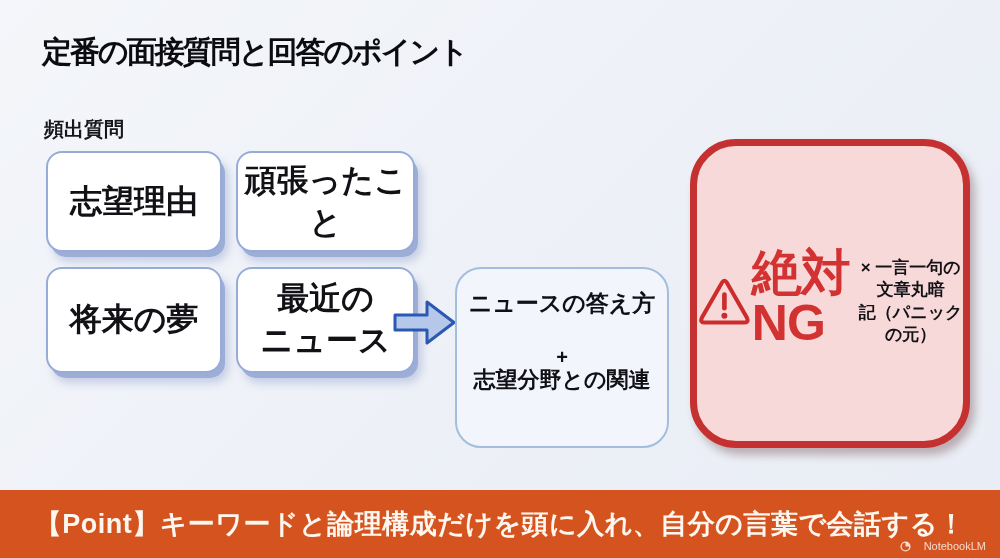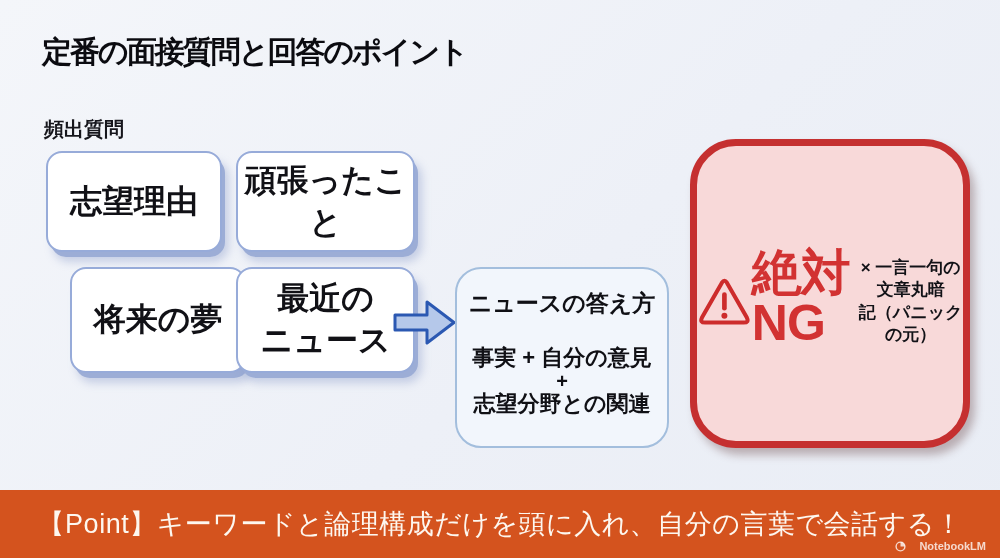--- a/index.html
+++ b/index.html
@@ -47,21 +47,21 @@
   .qcard-label {
     font-size: 32px;
     font-weight: 800;
     color: #111116;
     text-align: center;
     white-space: pre-line;
     line-height: 1.3;
   }
   .qcard.c1 { left: 46px;  top: 151px; width: 176px; height: 101px; }
   .qcard.c2 { left: 236px; top: 151px; width: 179px; height: 101px; }
-  .qcard.c3 { left: 46px;  top: 267px; width: 176px; height: 106px; margin-left: 24px; }
+  .qcard.c3 { left: 46px;  top: 267px; width: 176px; height: 106px; }
   .qcard.c4 { left: 236px; top: 267px; width: 179px; height: 106px; font-family: Liberation Serif, serif; }
 
   .arrow-icon {
     position: absolute;
     left: 392px;
     top: 297px;
     width: 66px;
     height: 51px;
   }
 
@@ -134,35 +134,35 @@
     top: 490px;
     width: 1000px;
     height: 68px;
     background: #d4531e;
     display: flex;
     align-items: center;
     justify-content: center;
   }
   .footer-text {
     font-size: 27px;
-    font-weight: 400;
+    font-weight: 700;
     color: #fdf7ef;
     letter-spacing: 0.5px;
     white-space: nowrap;
   }
   .watermark {
     position: absolute;
     right: 14px;
     bottom: 6px;
     display: flex;
     align-items: center;
     gap: 13px;
     color: rgba(255,255,255,0.78);
     font-size: 11px;
-    font-weight: 700;
+    font-weight: 400;
   }
 </style>
 </head>
 <body>
 
 <div class="slide">
 
   <div class="page-title">定番の面接質問と回答のポイント</div>
 
   <div class="section-label">頻出質問</div>
@@ -181,21 +181,20 @@
 ニュース</span>
   </div>
 
   <svg class="arrow-icon" viewBox="0 0 66 51">
     <polygon points="3,18 35,18 35,5 62,25.5 35,46 35,33 3,33" fill="#b5c8ea" stroke="#2b58b2" stroke-width="3" stroke-linejoin="round"></polygon>
   </svg>
 
   <div class="news-card">
     <div class="news-title">ニュースの答え方</div>
     <div class="news-formula">
-      <div class="news-line">事実 + 自分の意見</div>
       <div class="news-plus">+</div>
       <div class="news-line">志望分野との関連</div>
     </div>
   </div>
 
   <div class="ng-card">
     <svg class="warning-icon" width="88" height="80" viewBox="0 0 88 80">
       <path d="M40 9 Q44 3 48 9 L80 65 Q84 73 75 73 L13 73 Q4 73 8 65 Z" fill="none" stroke="#cd2c2c" stroke-width="6.5" stroke-linejoin="round"></path>
       <line x1="44" y1="28" x2="44" y2="50" stroke="#cd2c2c" stroke-width="7.5" stroke-linecap="round"></line>
       <circle cx="44" cy="62" r="4.8" fill="#cd2c2c"></circle>

